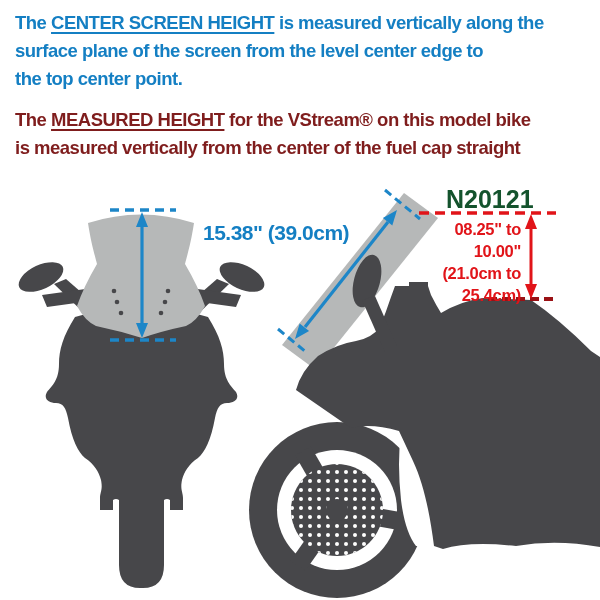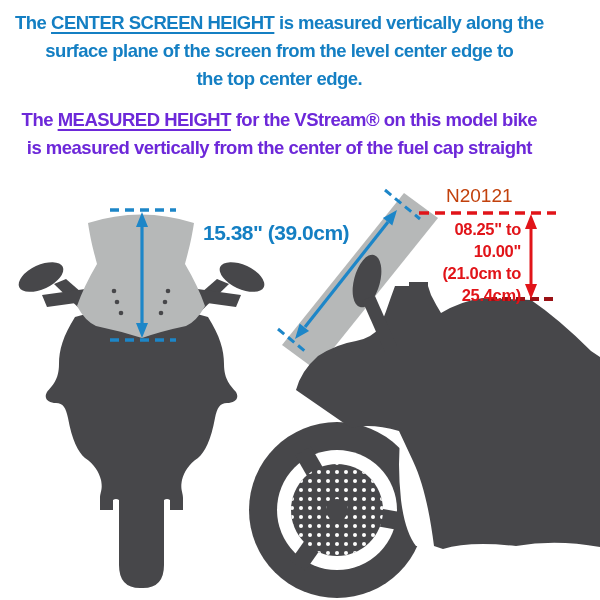--- a/index.html
+++ b/index.html
@@ -6,48 +6,48 @@
   body{
     width:600px;height:600px;position:relative;overflow:hidden;
     background:#ffffff;
     font-family:"Liberation Sans", sans-serif;
   }
   .stage{position:absolute;inset:0;width:600px;height:600px;}
   .intro{
     position:absolute;left:15px;top:9px;z-index:3;
     font-weight:bold;font-size:18.5px;line-height:28px;letter-spacing:-0.5px;
   }
-  .intro p{margin:0 0 13px 0;white-space:nowrap;text-align:center;}
+  .intro p{margin:0 0 13px 0;white-space:nowrap;}
   .intro .ln{display:block;white-space:nowrap;}
   .blue{color:#147fc3;}
-  .red{color:#6d28d9;}
+  .red{color:#7f1d1d;}
   .u{text-decoration:underline;text-decoration-thickness:2px;text-underline-offset:3px;}
   svg{position:absolute;left:0;top:0;z-index:1;}
   .measure-label{
     position:absolute;z-index:2;font-weight:bold;color:#147fc3;
     font-size:21px;letter-spacing:-0.5px;white-space:nowrap;
   }
   .part-number{
-    position:absolute;z-index:2;font-weight:normal;color:#c2410c;
-    font-size:19px;letter-spacing:0px;white-space:nowrap;
+    position:absolute;z-index:2;font-weight:bold;color:#14532d;
+    font-size:25px;letter-spacing:0px;white-space:nowrap;
   }
   .range-block{
     position:absolute;z-index:2;font-weight:bold;color:#e11419;
     font-size:16.5px;line-height:22px;letter-spacing:-0.3px;
     width:131px;text-align:right;white-space:pre-line;
   }
 </style>
 </head>
 <body>
 
 <div class="intro">
   <p class="blue">
     <span class="ln"><span>The </span><span class="u">CENTER SCREEN HEIGHT</span><span> is measured vertically along the</span></span>
     <span class="ln">surface plane of the screen from the level center edge to</span>
-    <span class="ln">the top center edge.</span>
+    <span class="ln">the top center point.</span>
   </p>
   <p class="red">
     <span class="ln"><span>The </span><span class="u">MEASURED HEIGHT</span><span> for the VStream® on this model bike</span></span>
     <span class="ln">is measured vertically from the center of the fuel cap straight</span>
   </p>
 </div>
 
 <div class="measure-label" style="left:203px;top:221px;">15.38" (39.0cm)</div>
 
 <div class="part-number" style="left:446px;top:185px;">N20121</div>

